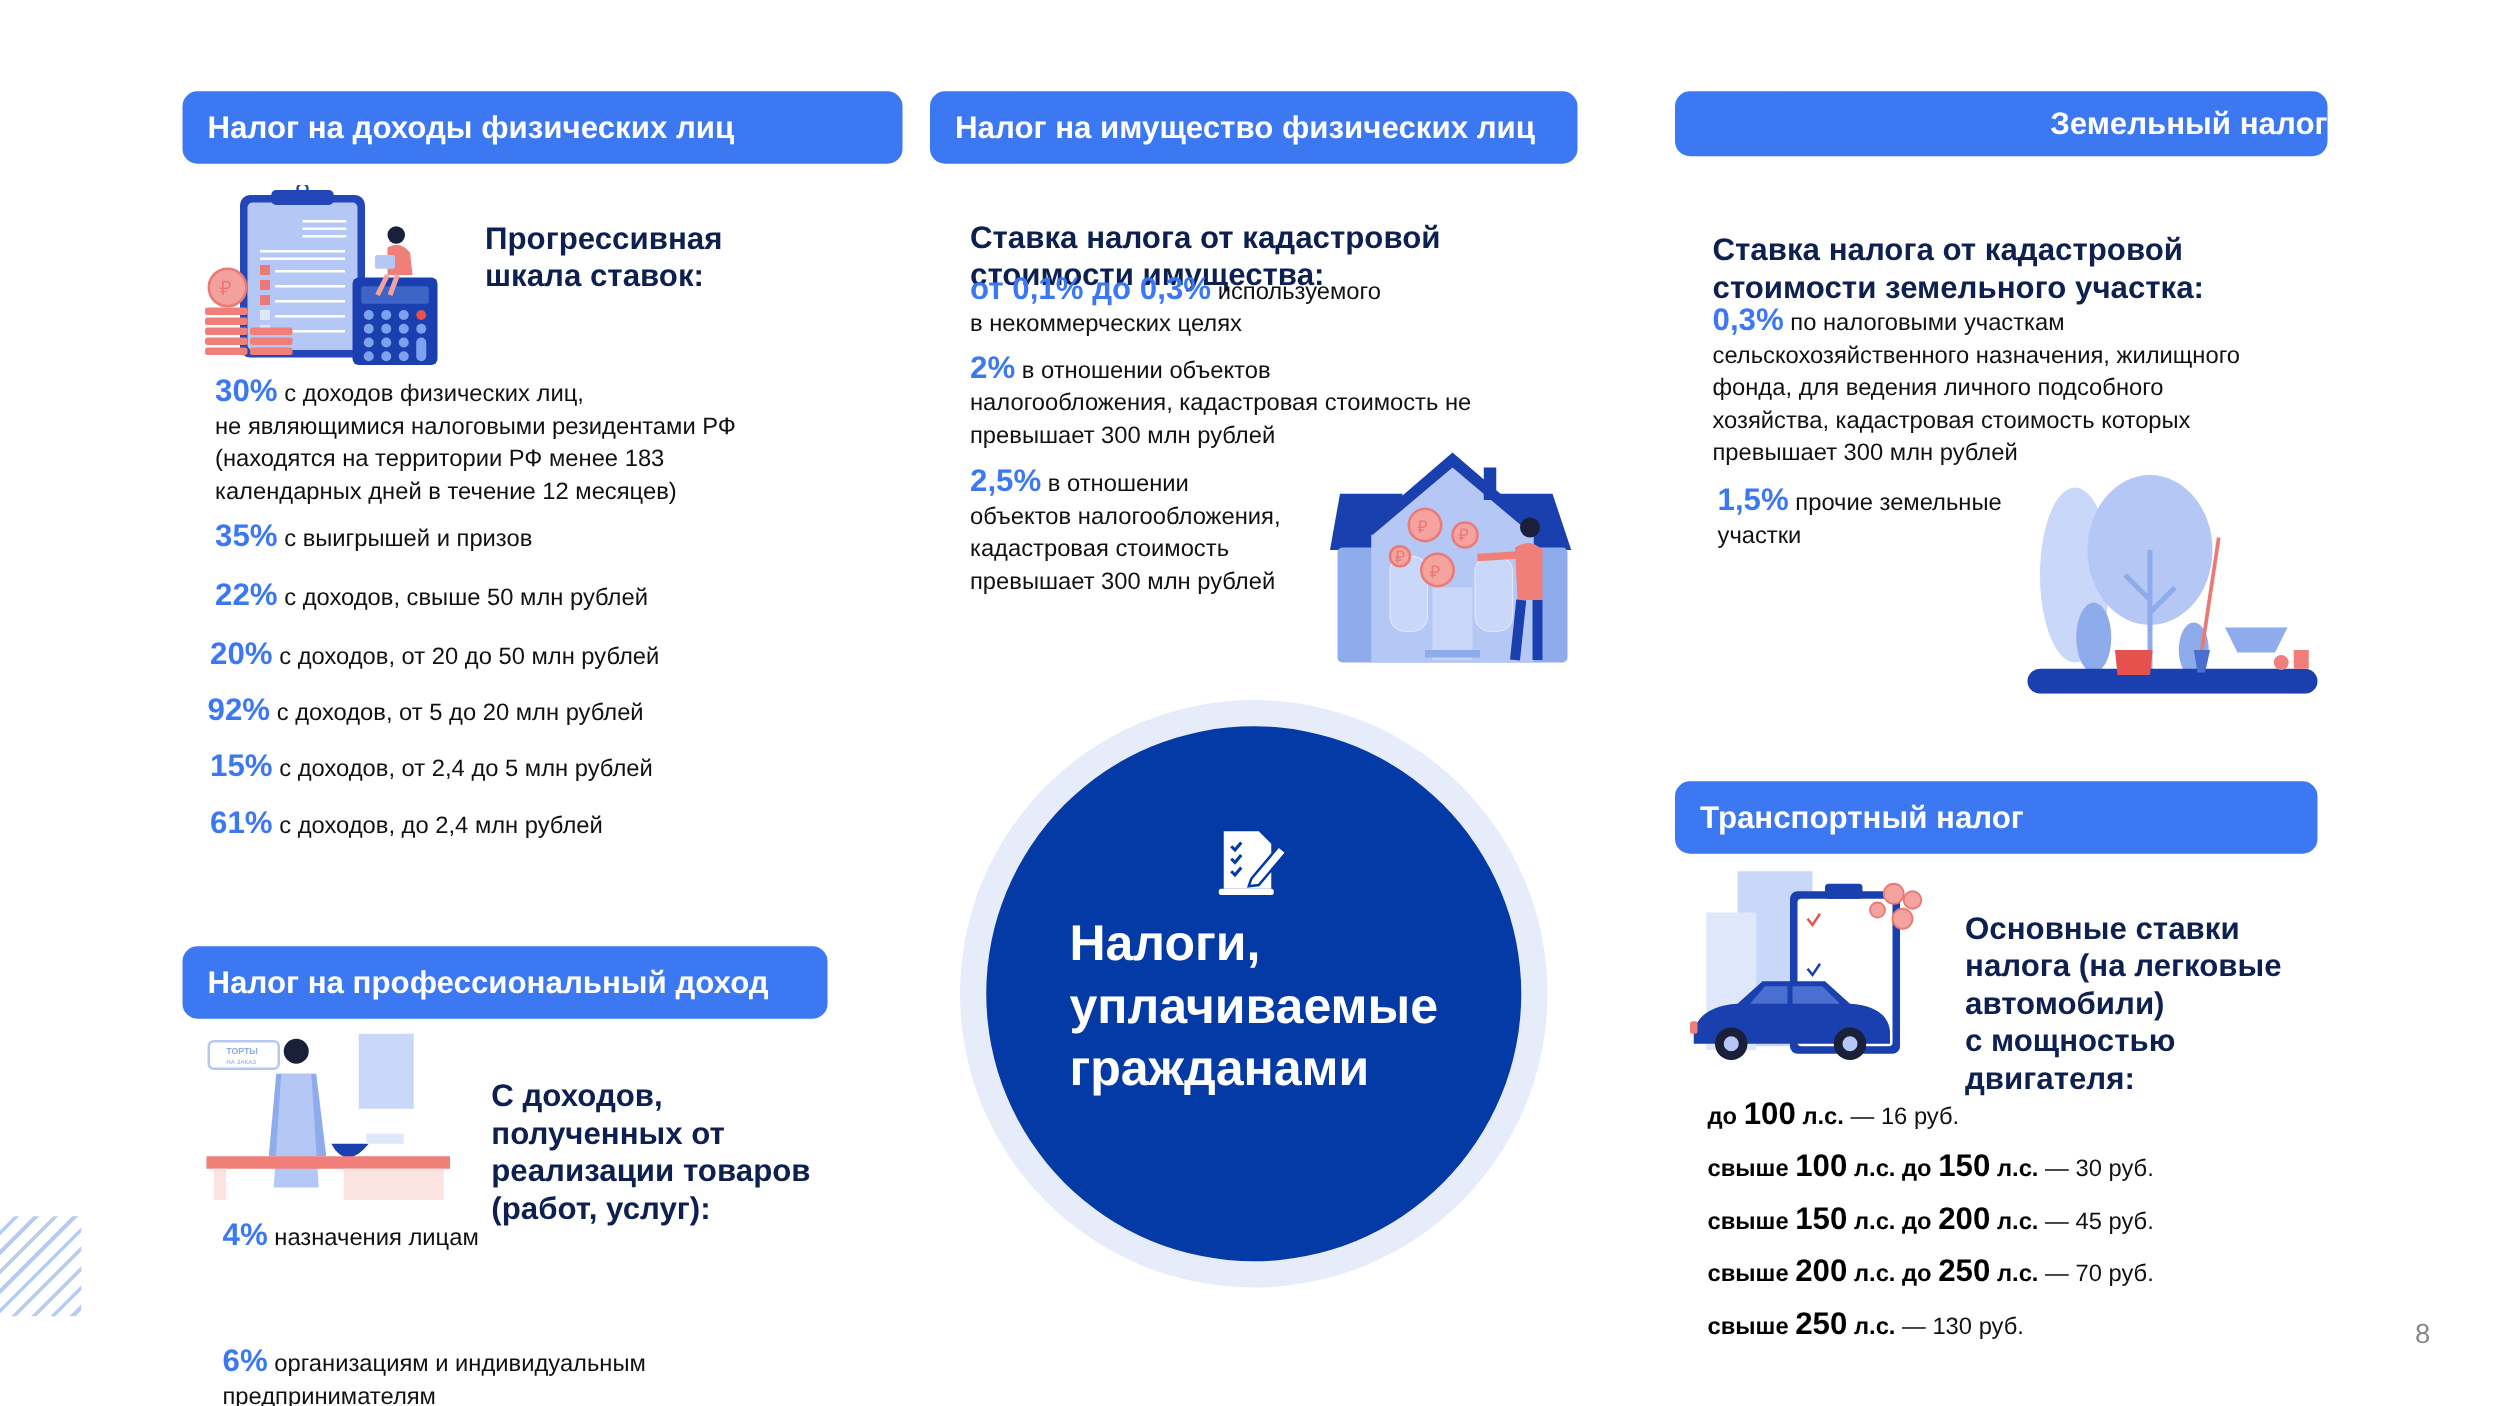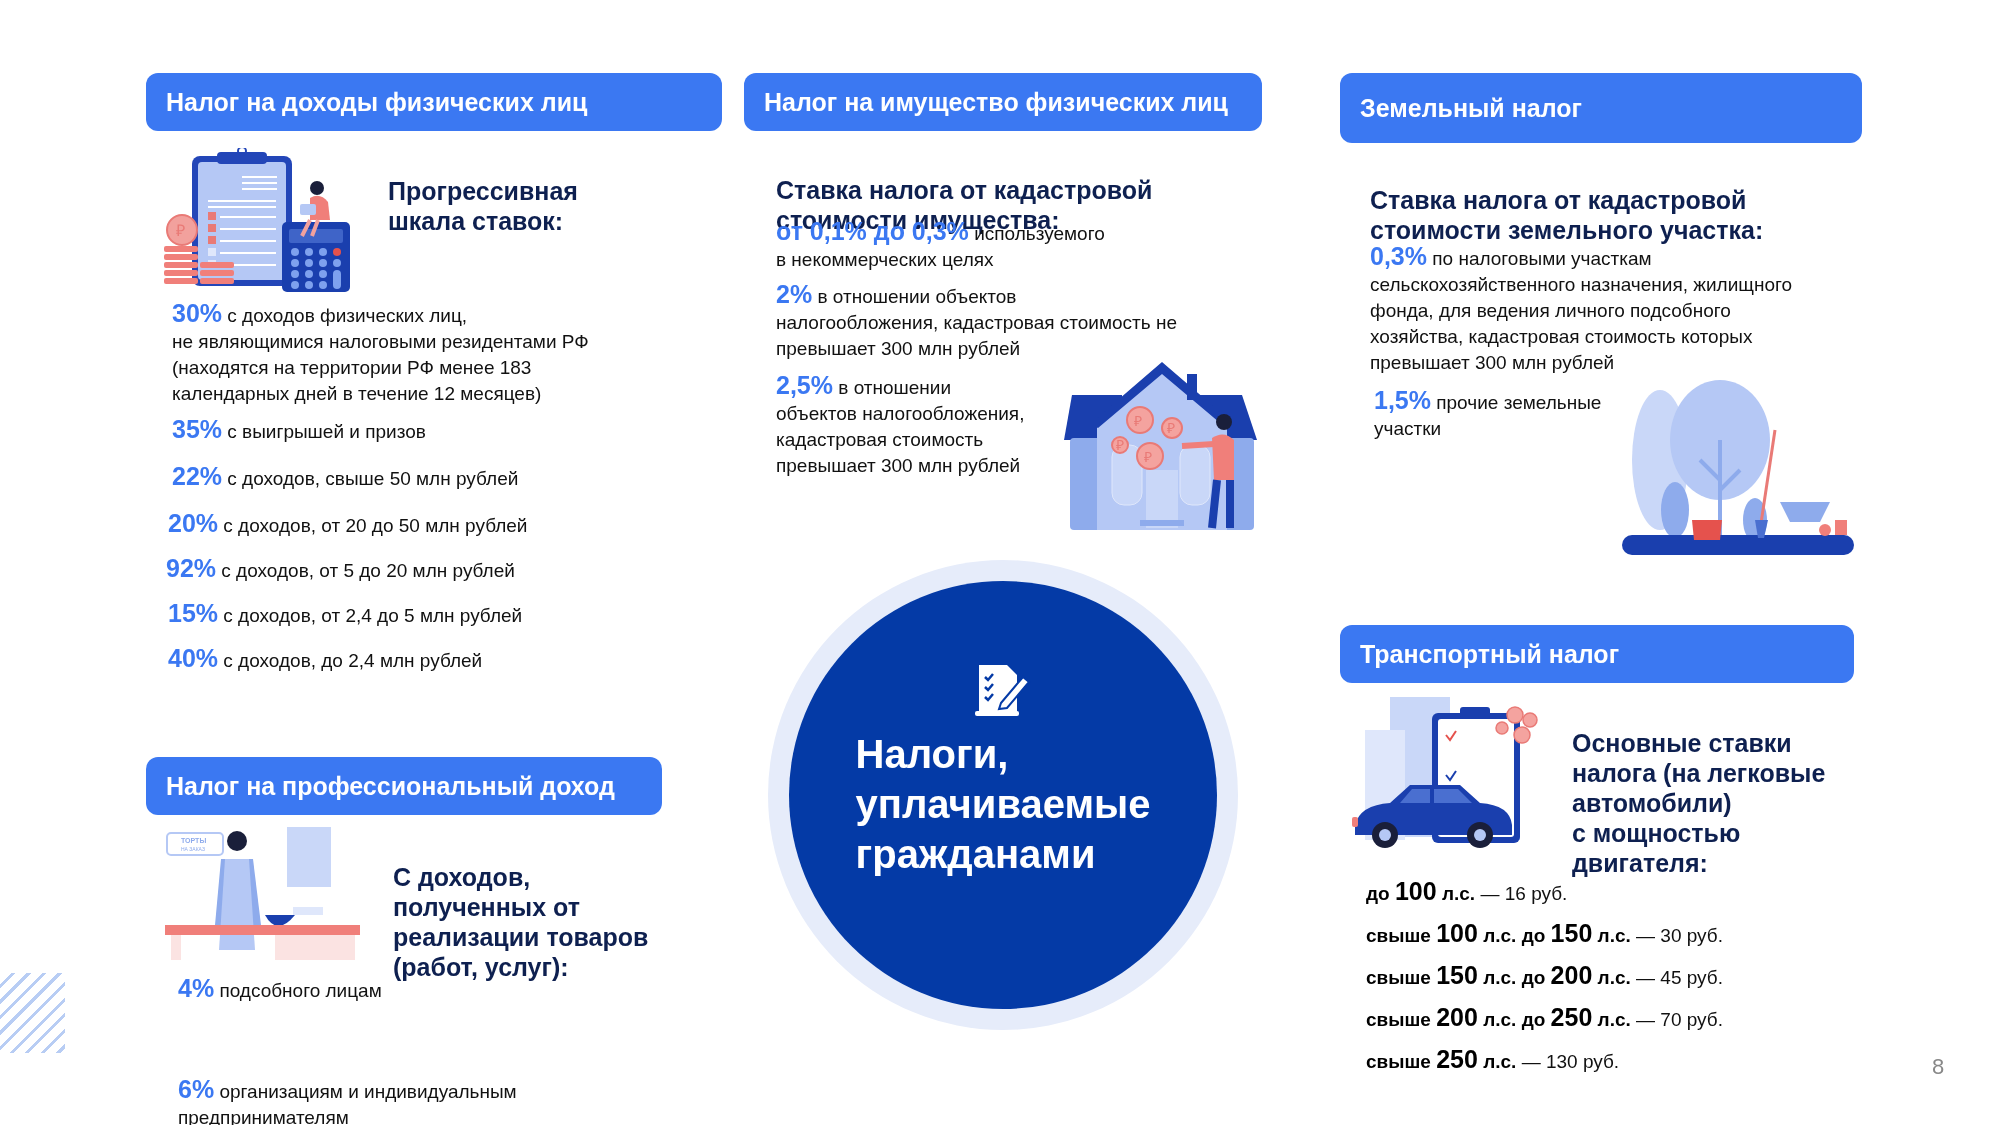--- a/index.html
+++ b/index.html
@@ -114,21 +114,21 @@
 <div class="txt" style="left:168px;top:510px;">
   <span class="pct">20%</span> <span>с доходов, от 20 до 50 млн рублей</span>
 </div>
 <div class="txt" style="left:166px;top:555px;">
   <span class="pct">92%</span> <span>с доходов, от 5 до 20 млн рублей</span>
 </div>
 <div class="txt" style="left:168px;top:600px;">
   <span class="pct">15%</span> <span>с доходов, от 2,4 до 5 млн рублей</span>
 </div>
 <div class="txt" style="left:168px;top:645px;">
-  <span class="pct">40%</span> <span>с доходов, до 2,4 млн рублей</span>
+  <span class="pct">61%</span> <span>с доходов, до 2,4 млн рублей</span>
 </div>
 
 <div class="hdr" style="left:744px;top:73px;width:518px;height:58px;">
   <span>Налог на имущество физических лиц</span>
 </div>
 <div class="sub" style="left:776px;top:147px;">
   <div>Ставка налога от кадастровой</div>
   <div>стоимости имущества:</div>
 </div>
 <div class="txt" style="left:776px;top:218px;">
@@ -173,21 +173,21 @@
         <text x="54" y="90">₽</text>
         <text x="82" y="102">₽</text>
       </g>
     <circle cx="162" cy="62" r="8" fill="#1a1f3a"></circle>
     <path d="M150 78 Q162 70 172 80 L172 120 L152 120 Z" fill="#f07f7a"></path>
     <path d="M152 84 L120 86" stroke="#f07f7a" stroke-width="6"></path>
     <path d="M155 120 L150 168 M168 120 L168 168" stroke="#1a3fae" stroke-width="8"></path>
   </svg>
 </div>
 
-<div class="hdr" style="left:1340px;top:73px;width:522px;height:70px;">
+<div class="hdr" style="left:1340px;top:73px;width:522px;height:52px;justify-content:flex-end;">
   <span>Земельный налог</span>
 </div>
 <div class="sub" style="left:1370px;top:157px;">
   <div>Ставка налога от кадастровой</div>
   <div>стоимости земельного участка:</div>
 </div>
 <div class="txt" style="left:1370px;top:243px;">
   <span class="pct">0,3%</span>
   <span>по налоговыми участкам</span>
   <div>сельскохозяйственного назначения, жилищного</div>
@@ -253,21 +253,21 @@
       <rect x="110" y="110" width="80" height="25" fill="#fbe3e2"></rect>
   </svg>
 </div>
 <div class="sub" style="left:393px;top:834px;">
   <div>С доходов,</div>
   <div>полученных от</div>
   <div>реализации товаров</div>
   <div>(работ, услуг):</div>
 </div>
 <div class="txt" style="left:178px;top:975px;">
-  <span class="pct">4%</span> <span>подсобного лицам</span>
+  <span class="pct">4%</span> <span>назначения лицам</span>
 </div>
 <div class="txt" style="left:178px;top:1076px;">
   <span class="pct">6%</span>
   <span>организациям и индивидуальным</span>
   <div>предпринимателям</div>
 </div>
 
 <div class="hdr" style="left:1340px;top:625px;width:514px;height:58px;">
   <span>Транспортный налог</span>
 </div>

